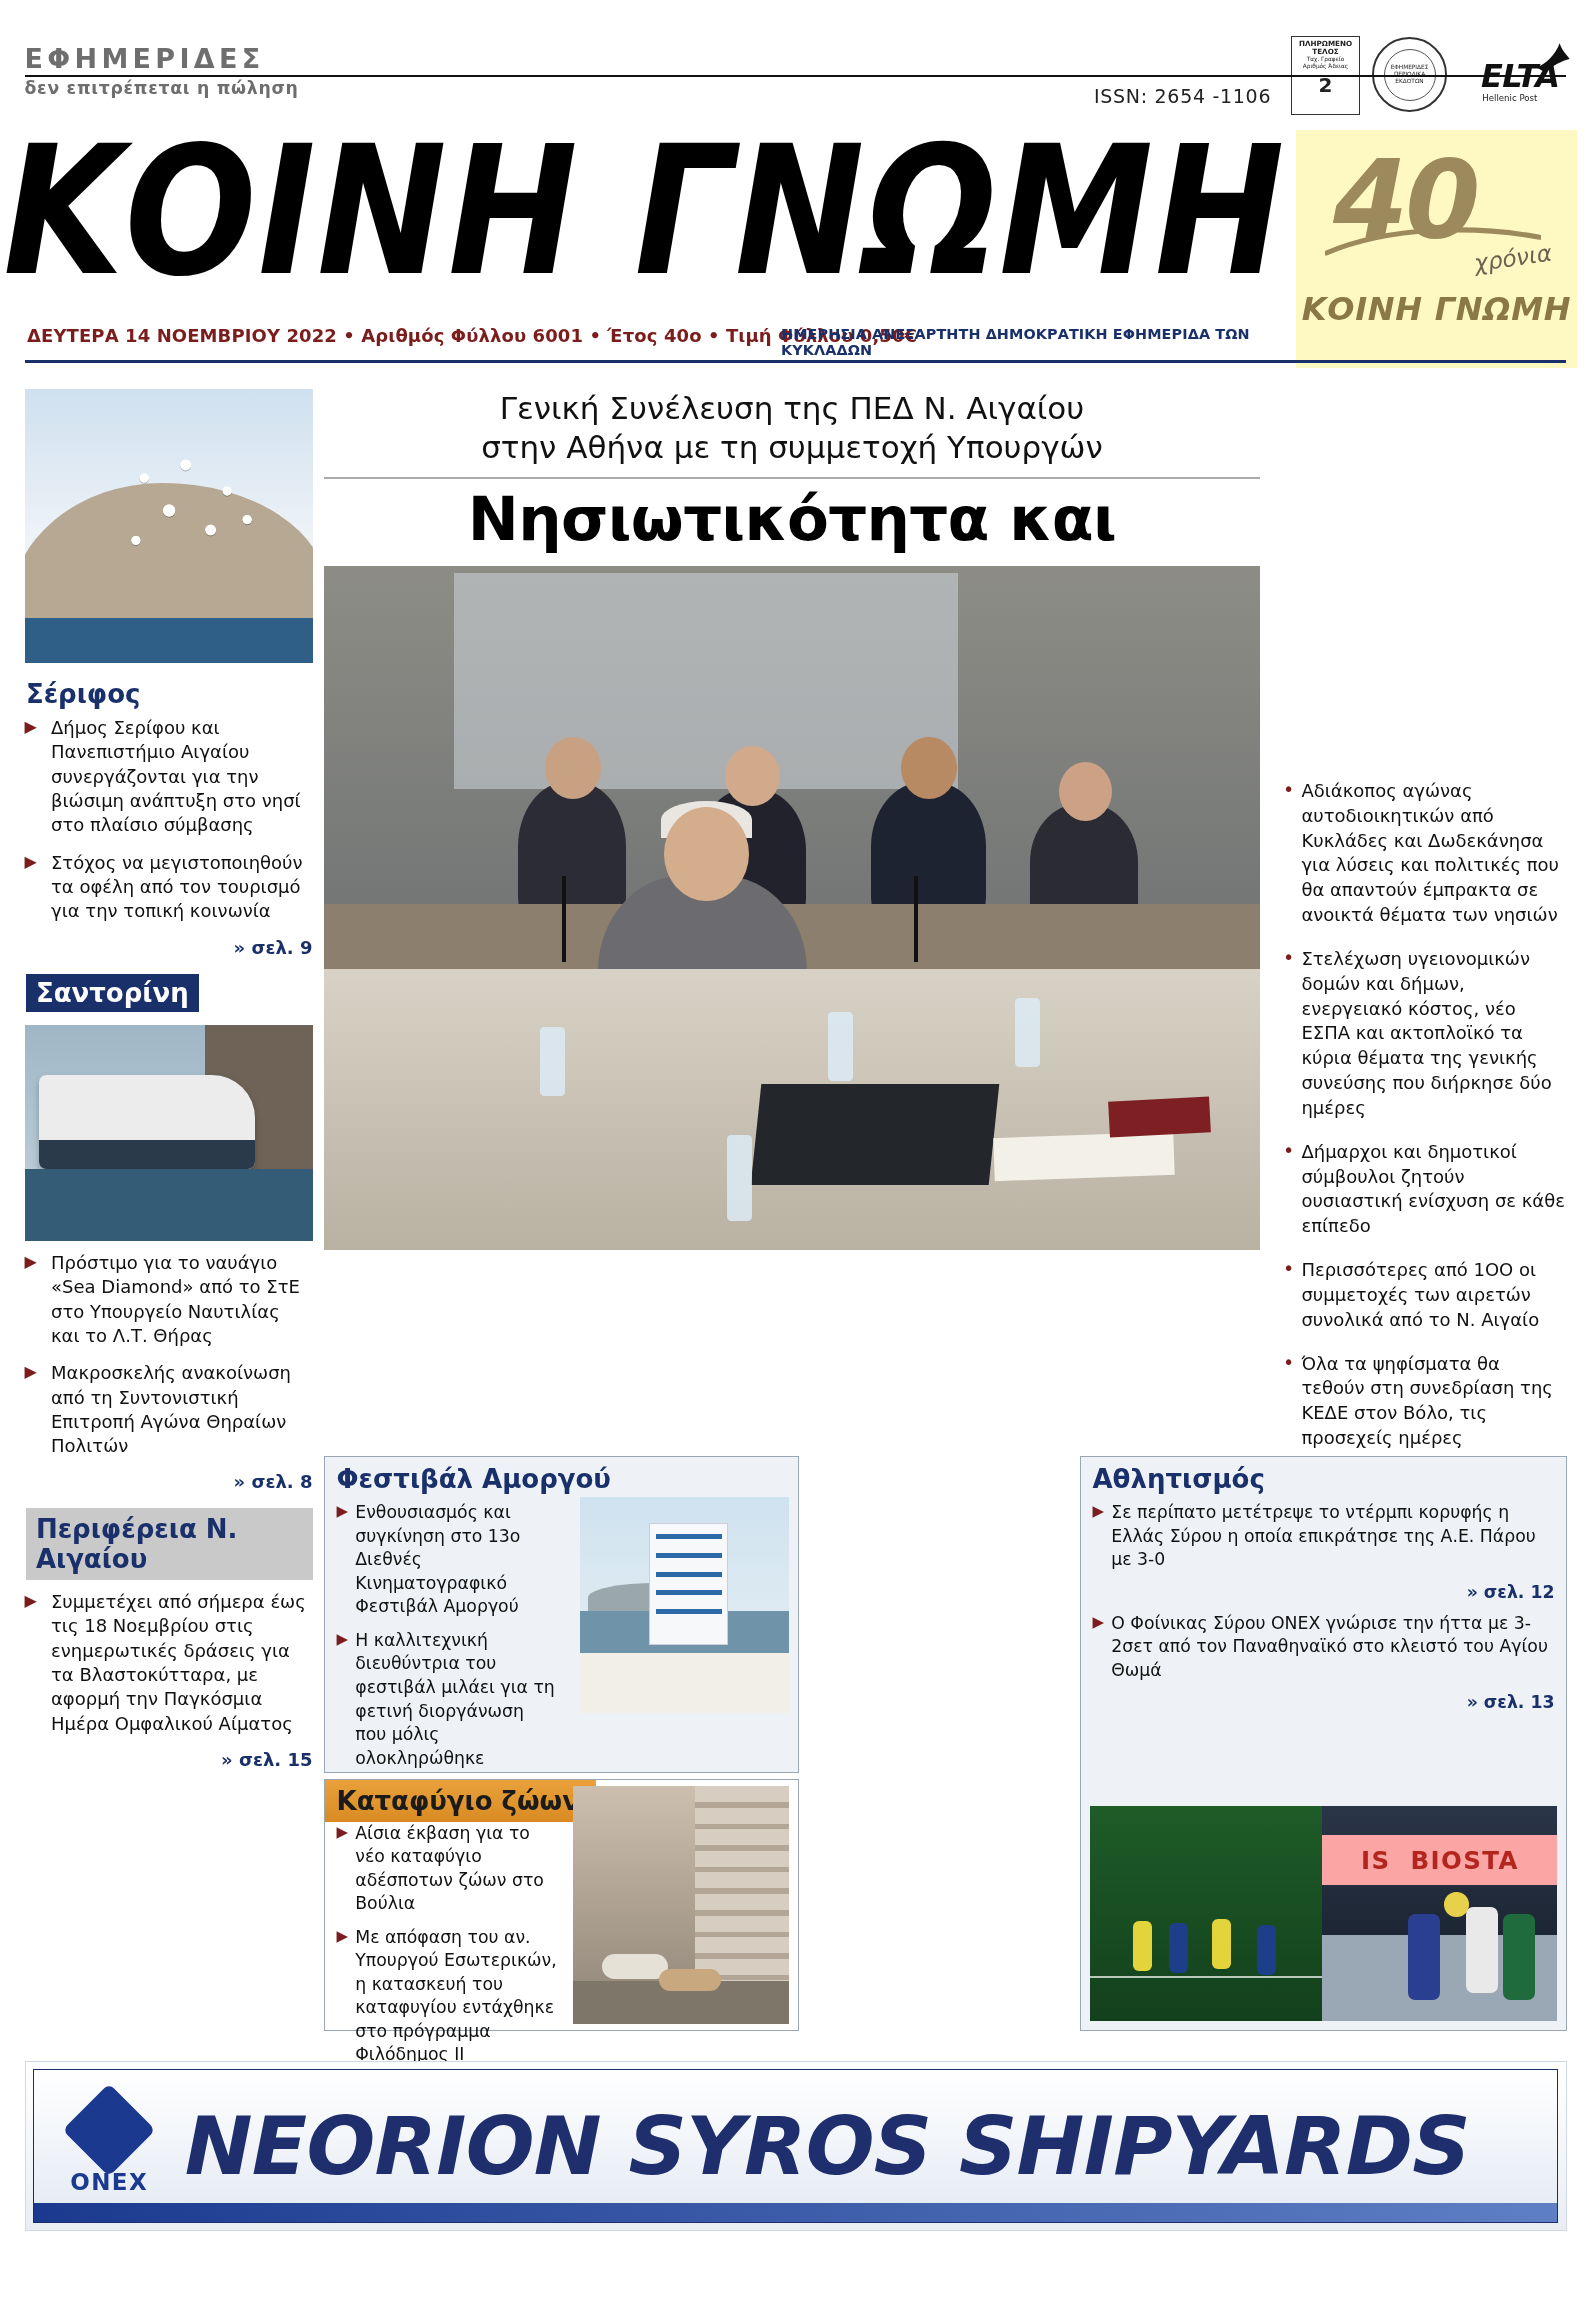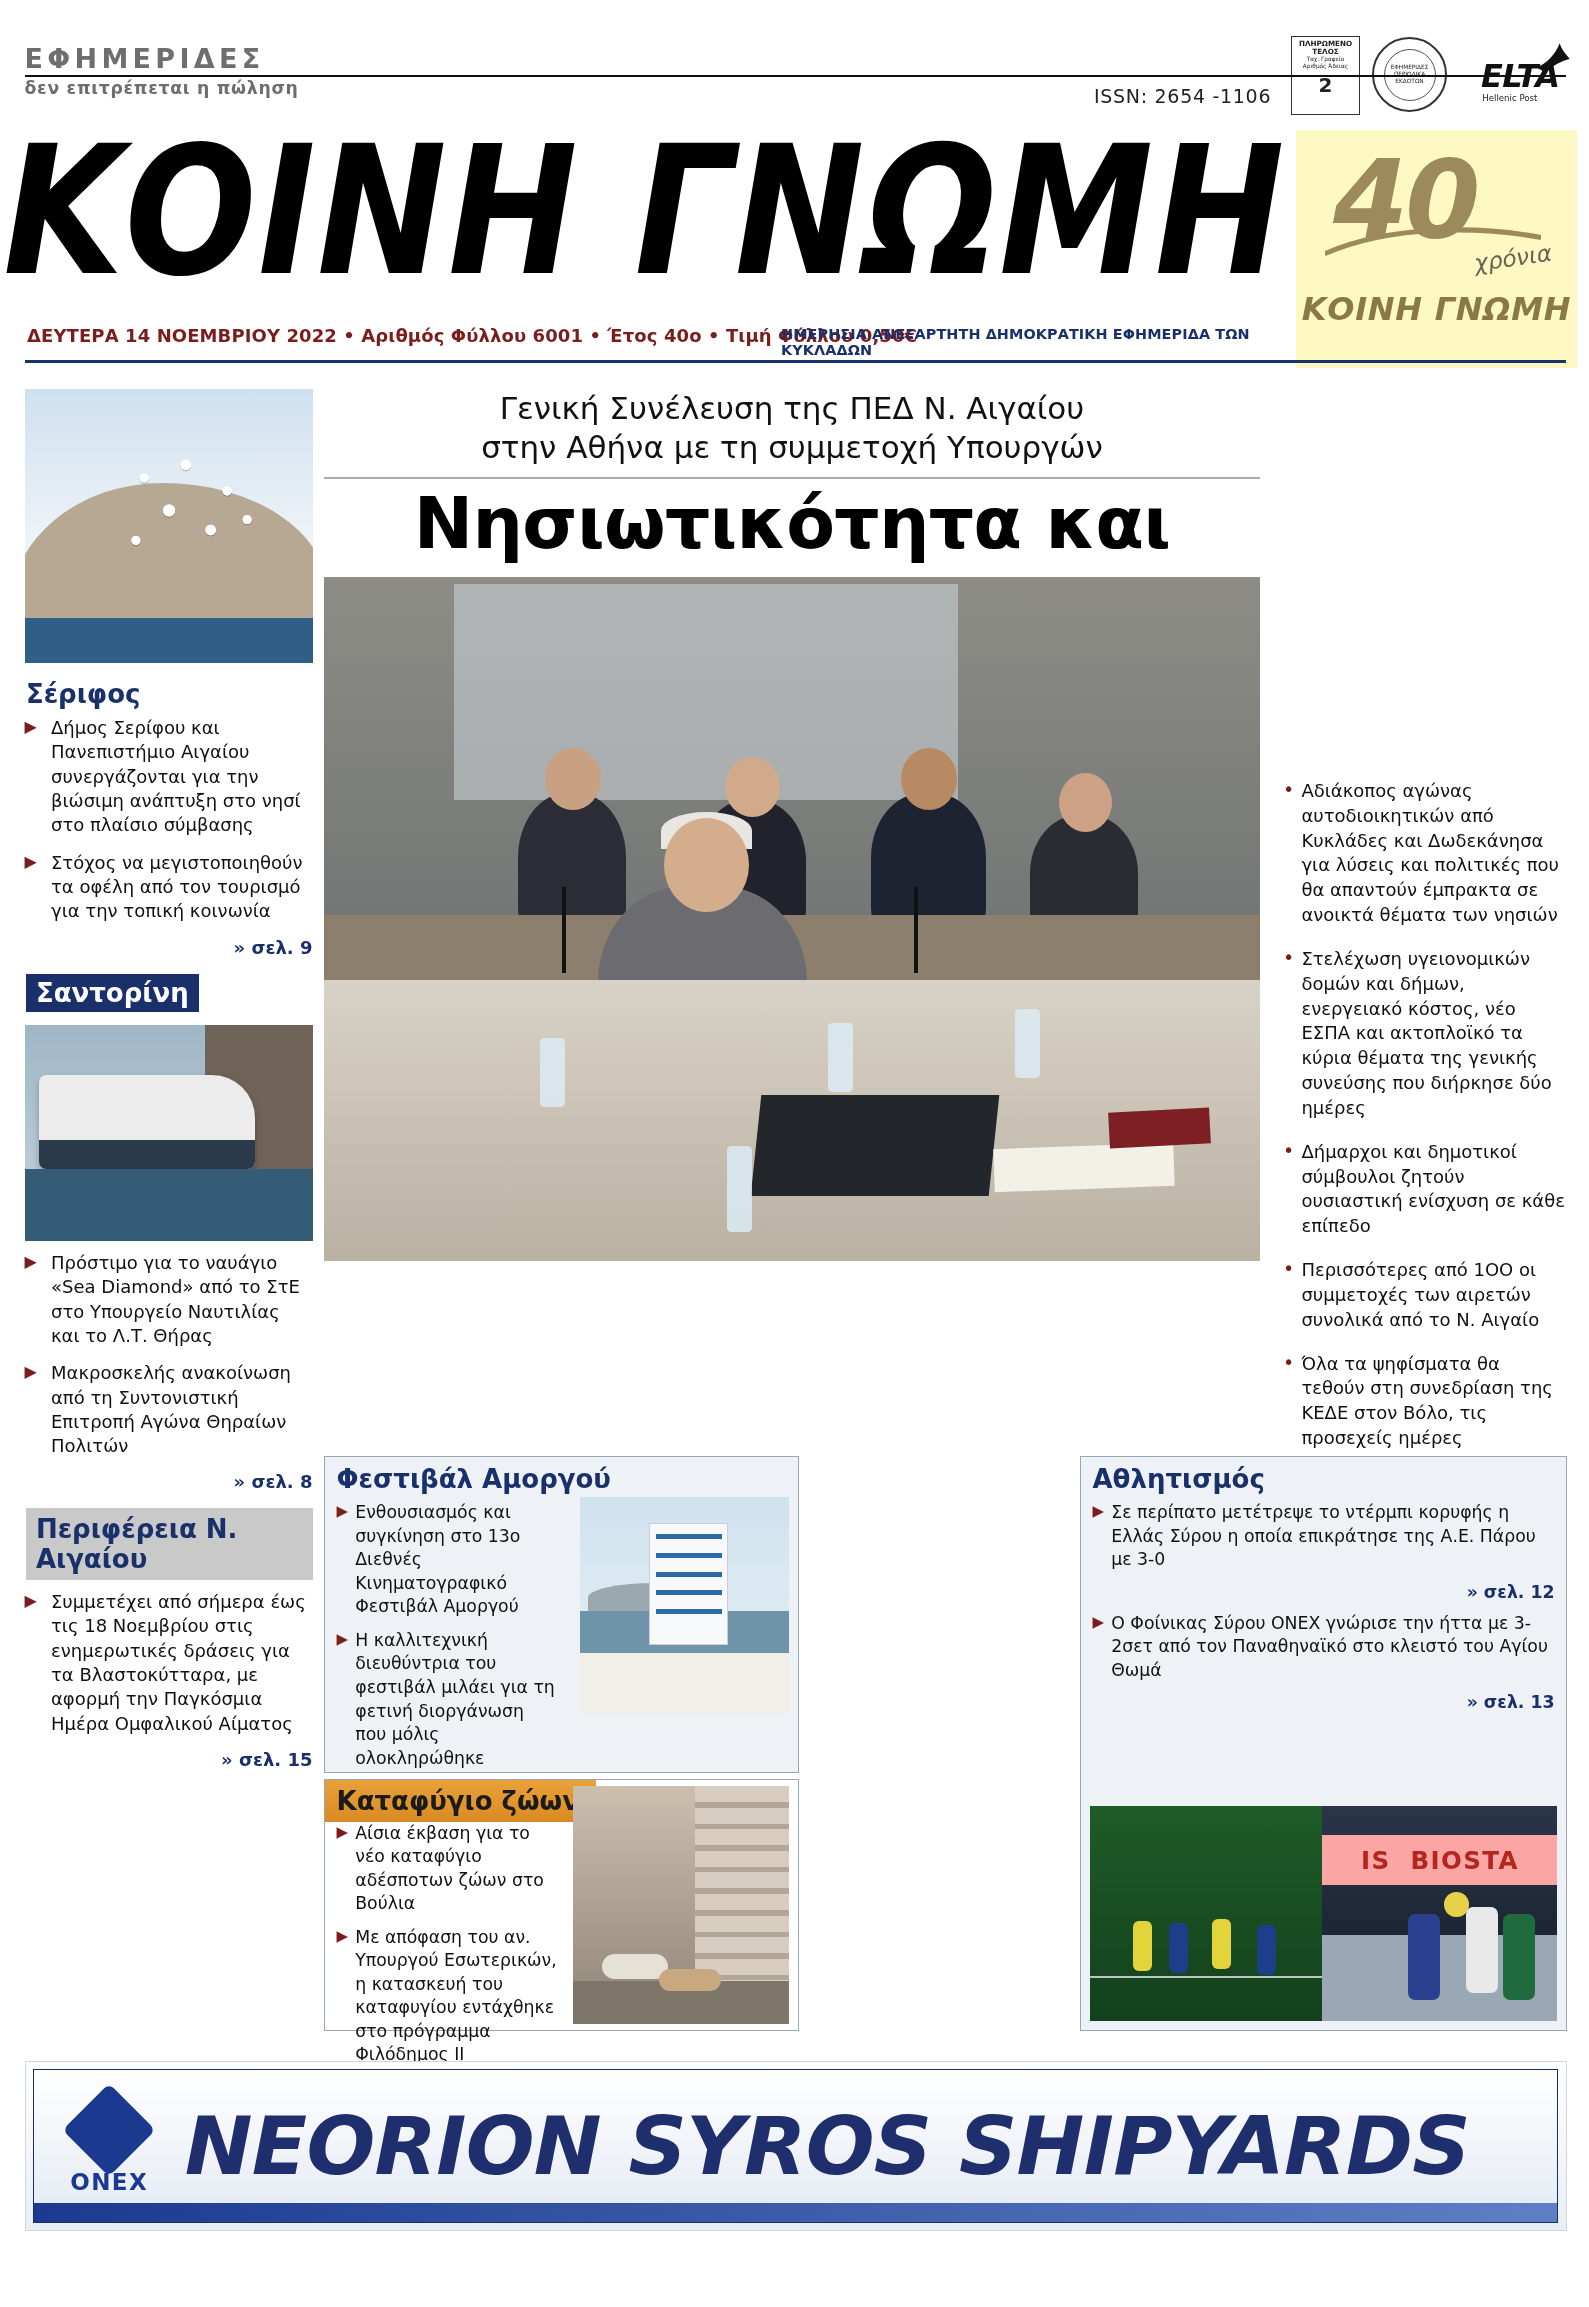--- a/index.html
+++ b/index.html
@@ -99,21 +99,21 @@
   .ph-cord .cw2 { position:absolute; left:17.3px; top:154px; color:#fff; font-size:9.4px; letter-spacing:0.7px;}
   .ph-cord .cw3 { position:absolute; left:108px; top:13px; color:#c9d3e8; font-size:9.4px; letter-spacing:2.2px;}
   .ph-cord .dropicon { position:absolute; left:135px; top:86px; width:66px; height:66px; border-radius:50%; background:#1d7fc4; }
   .ph-cord .ricon { position:absolute; left:213px; top:86px; width:66px; height:66px; border-radius:50%; background:#b8352f; }
 
   
   .center { position:absolute; left:324px; top:389px; width:936px; }
   .kicker { text-align:center; font-size:31px; color:#111; line-height:1.25; }
   .kicker .l2 { }
   .rule-kicker { width:936px; height:2.2px; background:#aaa; margin:10px 0 7.2px 0; }
-  .headline { font-size:71px; font-weight:bold; color:#000; text-align:center; line-height:1.08; letter-spacing:-0.7px; }
+  .headline { font-size:61px; font-weight:bold; color:#000; text-align:center; line-height:1.08; letter-spacing:-0.7px; }
 
   .mainphoto { position:relative; margin-top:14.4px; width:936px; height:684px; overflow:hidden; background:#5b5f63; }
   .mp-wall { position:absolute; inset:0; background:linear-gradient(#8d8d86,#6f7273 60%,#4b4e50); }
   .mp-screen { position:absolute; left:130px; top:7.2px; width:504px; height:216px; background:#cfd6da; opacity:.55; }
   .mp-table { position:absolute; left:0; top:403px; width:936px; height:281px; background:linear-gradient(#d8d2c6,#b9b1a2); }
   .mp-table2 { position:absolute; left:0; top:338px; width:936px; height:65px; background:#8d7f6d; }
   .mp-person { position:absolute; border-radius:45% 45% 20% 20%; }
   .p1 { left:194px; top:216px; width:108px; height:144px; background:#2c2c36; }
   .p1 .head { position:absolute; left:27px; top:-45px; width:56px; height:62px; border-radius:50%; background:#c8a183; }
   .p2 { left:374px; top:223px; width:108px; height:137px; background:#22222c; }

